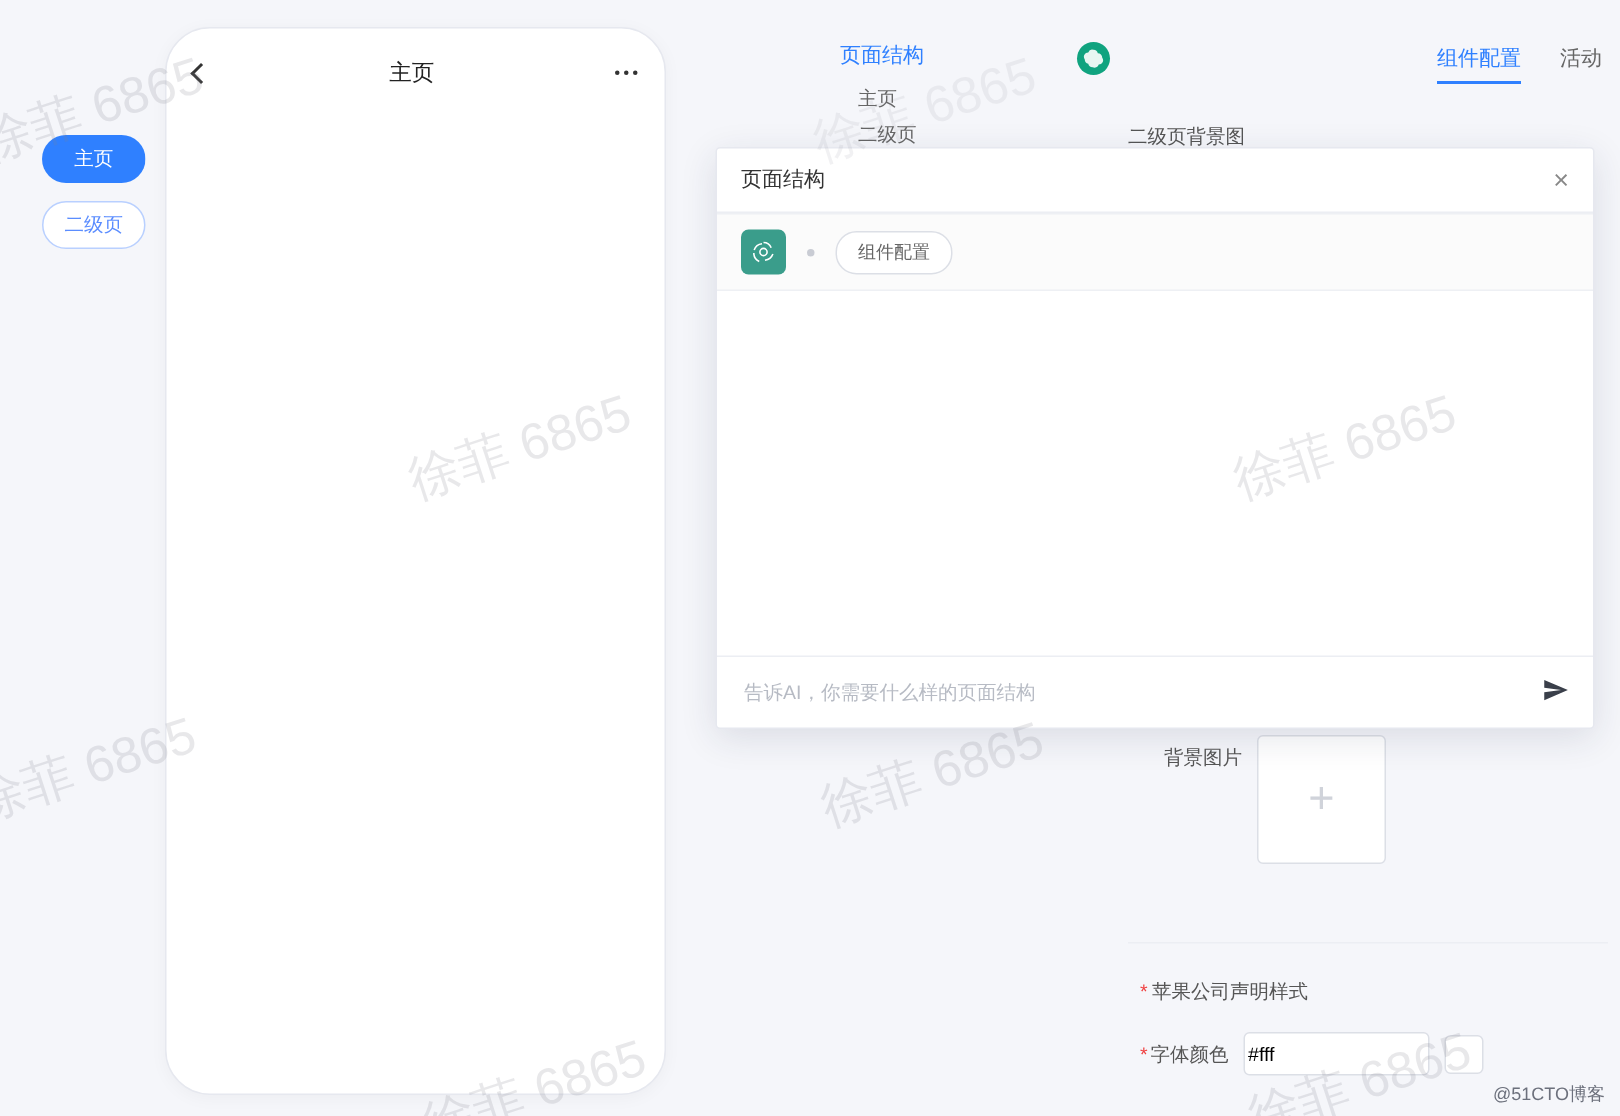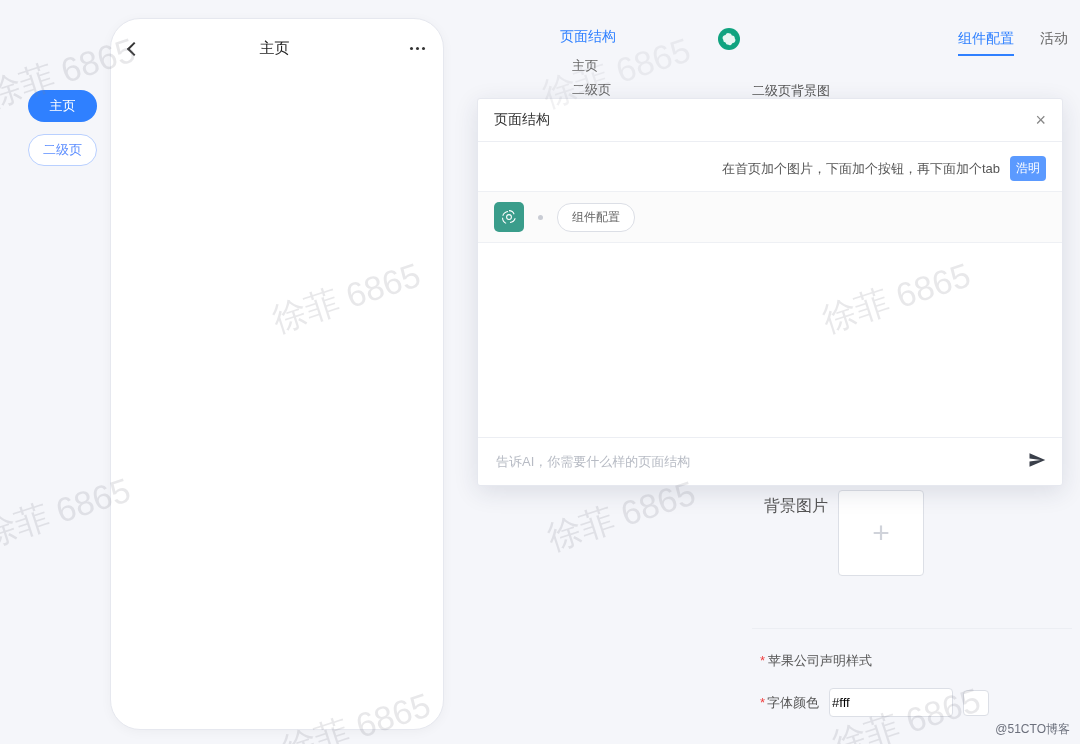--- a/index.html
+++ b/index.html
@@ -135,21 +135,21 @@
     .right-form {
       position: absolute;
       left: 752px;
       top: 490px;
       width: 310px;
     }
     .form-row {
       display: flex;
       align-items: flex-start;
       margin-bottom: 24px;
-      font-size: 16px;
+      font-size: 13px;
       color: #555;
     }
     .form-label {
       width: 86px;
       text-align: right;
       padding-right: 10px;
       padding-top: 6px;
     }
     .upload-box {
       width: 86px; height: 86px;
@@ -386,24 +386,20 @@
     <div class="color-swatch"></div>
   </div>
 </div>
 
 <div class="dialog">
   <div class="dialog-header">
     <div class="dialog-title">页面结构</div>
     <div class="close-btn">×</div>
   </div>
   <div class="dialog-body">
-    <div class="user-msg-row">
-      <div class="user-msg-text">在首页加个图片，下面加个按钮，再下面加个tab</div>
-      <div class="user-badge">浩明</div>
-    </div>
     <div class="assistant-row">
       <div class="ai-avatar">
         <svg viewBox="0 0 24 24">
             <g fill="none" stroke="#fff" stroke-width="1.4">
               <circle cx="12" cy="12" r="3.2"></circle>
               <path d="M12 3.5c3.2 0 5.8 2 6.8 4.8M20.3 13.7c-1 3-3.7 5.2-7 5.6M8.2 20.5c-2.9-1.4-4.8-4.3-4.8-7.6M3.7 10.3c1-3 3.7-5.2 7-5.6"></path>
             </g>
           </svg>
       </div>
       <div class="loading-dot"></div>

